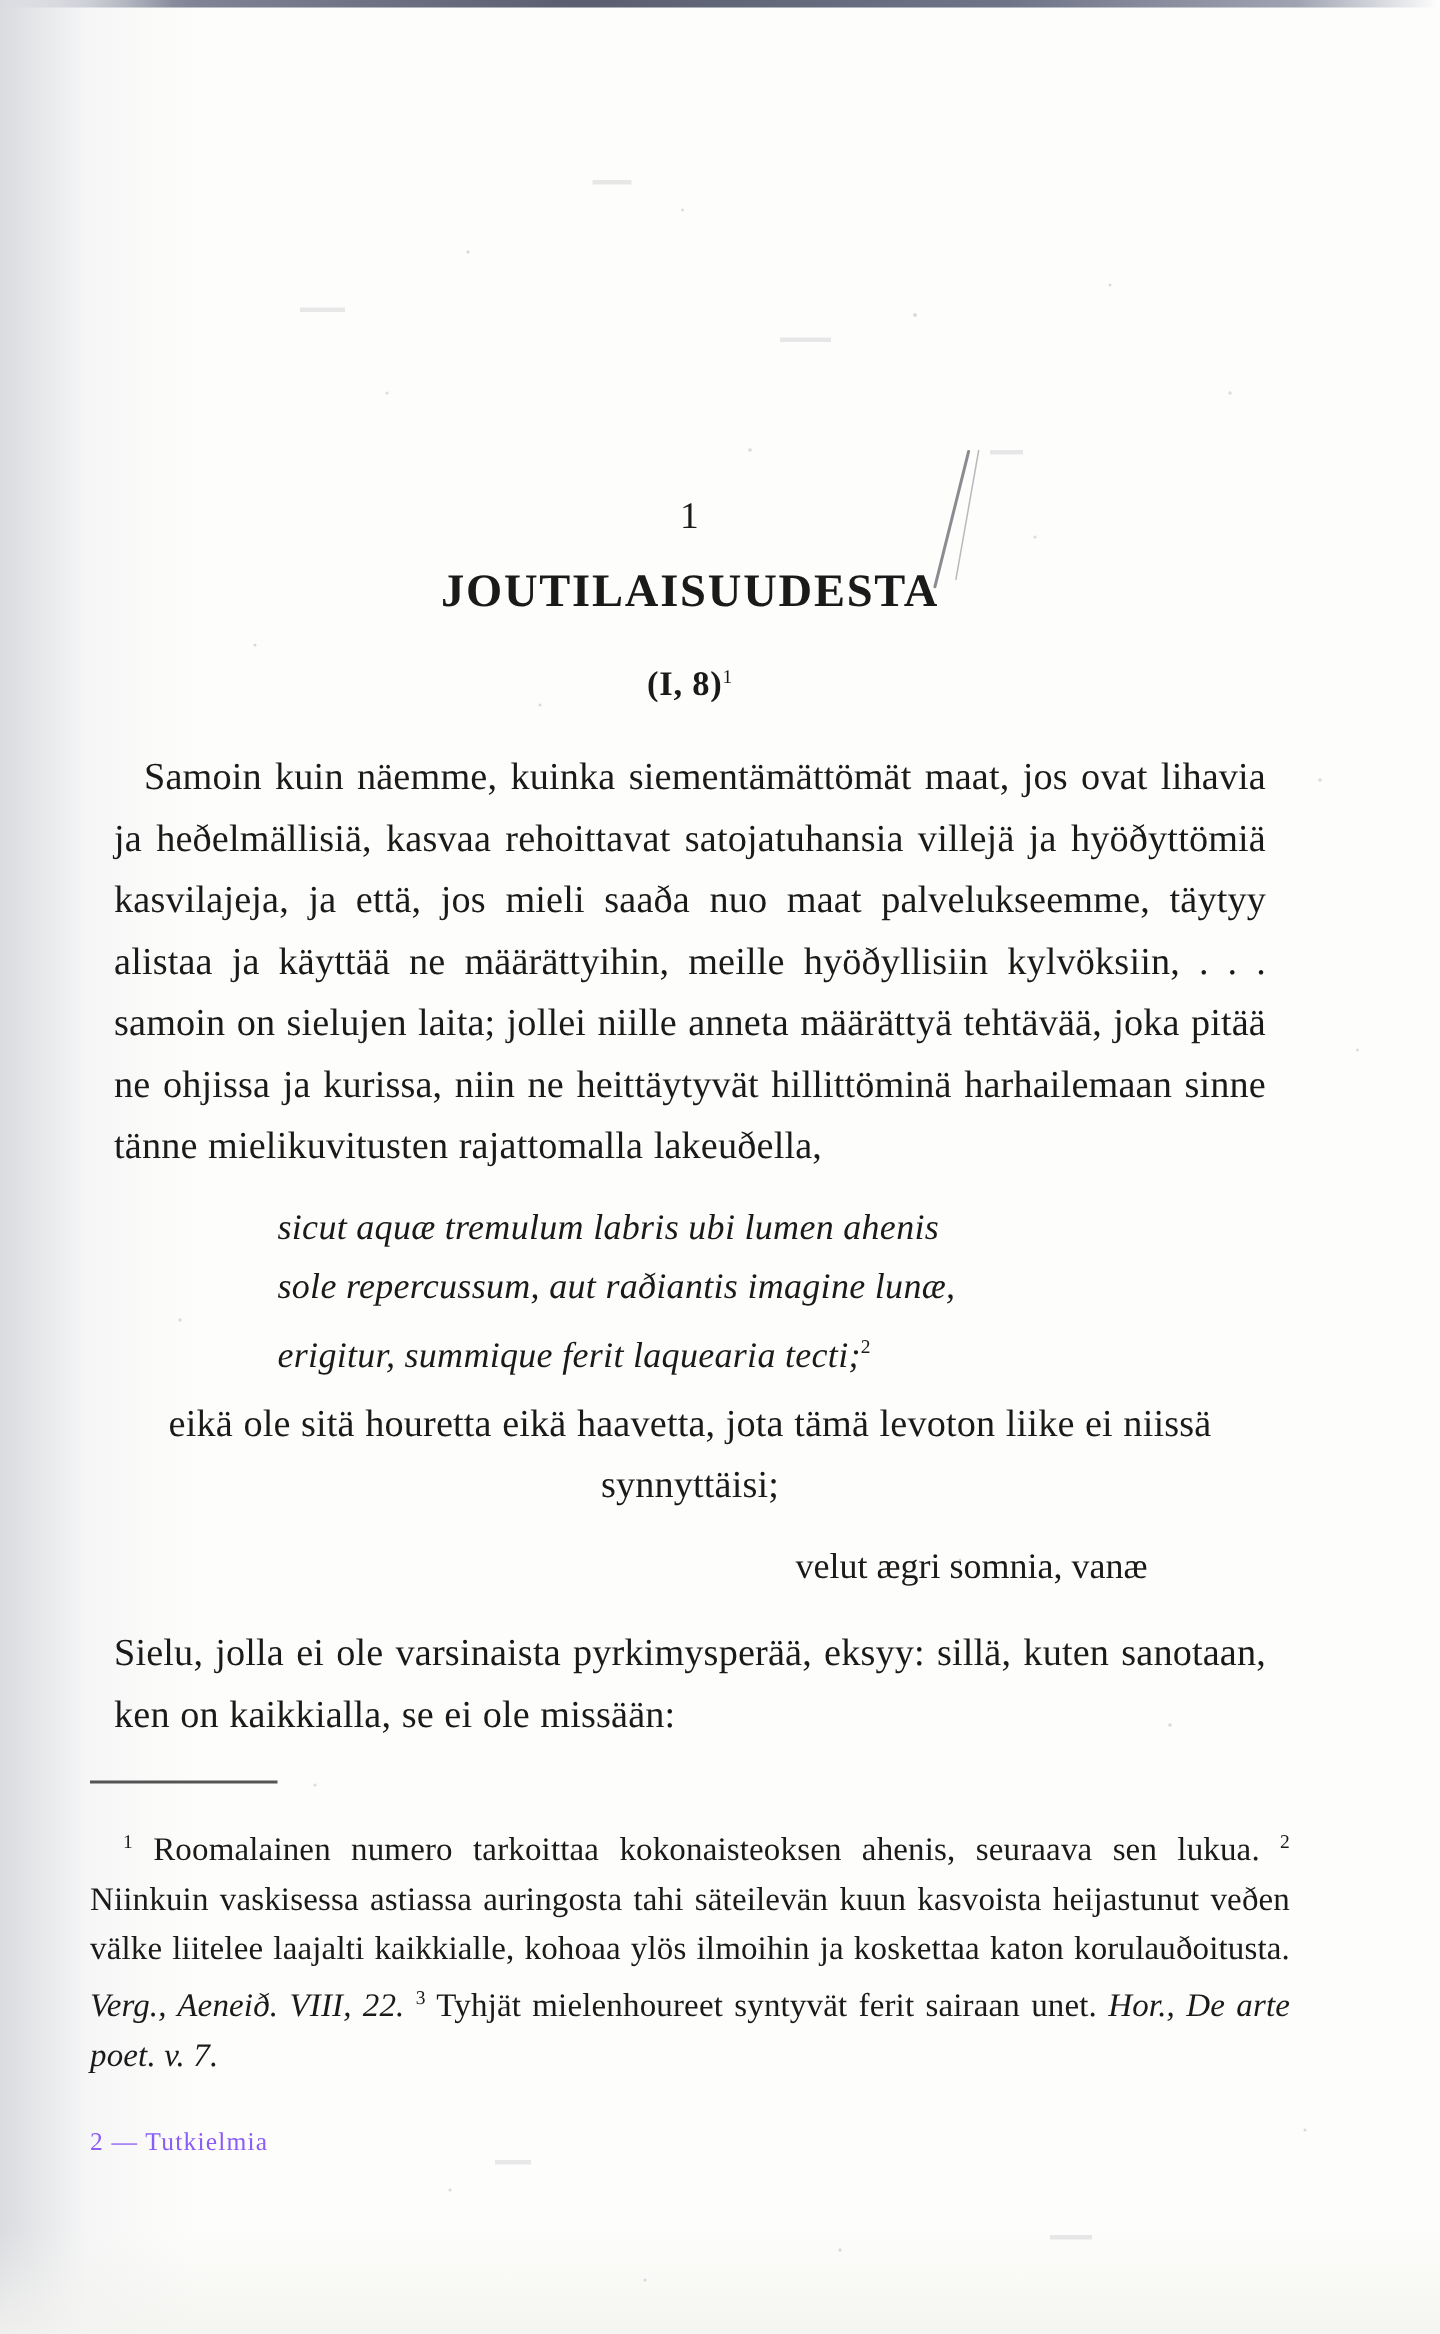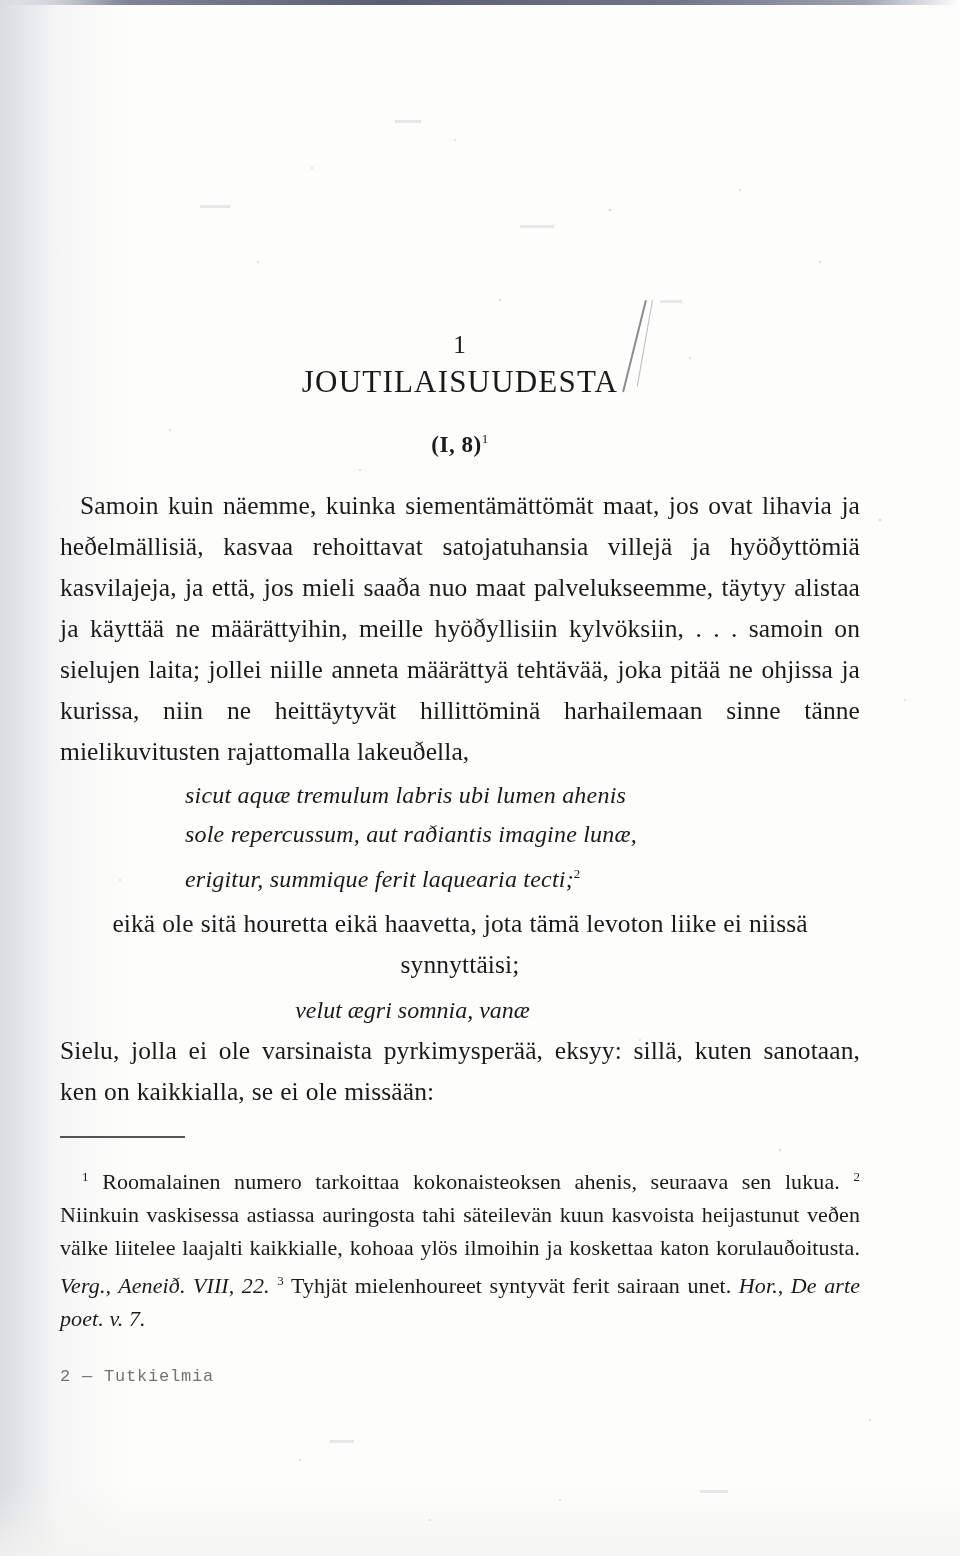--- a/index.html
+++ b/index.html
@@ -78,64 +78,63 @@
     font-size: 25px;
     letter-spacing: 1px;
     margin-top: 328px;
     height: 34px;
     line-height: 34px;
   }
   .doc-title {
     text-align: center;
     font-size: 31px;
     letter-spacing: 1.2px;
-    margin-top: 0;
+    margin-top: 12px;
     height: 40px;
     line-height: 40px;
-    font-weight: 400;
+    font-weight: 700;
   }
   .doc-subtitle {
     text-align: center;
     font-size: 23px;
     letter-spacing: .5px;
     margin-top: 10px;
     height: 32px;
     line-height: 32px;
     font-weight: 700;
   }
   .doc-subtitle sup { font-size: 13px; font-weight: 400; }
 
   .body-para {
     font-size: 25.5px;
     line-height: 41px;
     text-align: justify;
     text-justify: inter-word;
-    margin: 0;
+    margin: 16px;
     letter-spacing: .1px;
     word-spacing: .5px;
   }
   .body-para.first { margin-top: 30px; text-indent: 20px; }
   .body-para.nohyphen { text-align: center; }
 
   .verse-block {
     margin: 4px 0 0 0;
     padding-left: 125px;
     font-style: italic;
     font-size: 24px;
     line-height: 39px;
     letter-spacing: .2px;
   }
   .verse-line { white-space: nowrap; }
   .verse-line sup { font-size: 13px; font-style: normal; }
 
   .verse-right {
     margin-top: 6px;
-    text-align: center;
+    text-align: right;
     padding-right: 95px;
-    font-style: italic;
     font-size: 24px;
     line-height: 39px;
   }
   .verse-tail {
     padding-left: 125px;
     font-style: italic;
     font-size: 24px;
     line-height: 41px;
   }
   .verse-tail sup { font-size: 13px; font-style: normal; }
@@ -159,22 +158,22 @@
     letter-spacing: .1px;
   }
   .footnotes .fn-first { text-indent: 22px; }
   .footnotes sup { font-size: 13px; }
   .footnotes i { font-style: italic; }
 
   .signature {
     margin-top: 32px;
     font-size: 17px;
     letter-spacing: .8px;
-    font-family: Liberation Mono, monospace;
-    color: #737373;
+    font-family: Liberation Serif, serif;
+    color: #8b5cf6;
   }
 </style>
 </head>
 <body>
 
 <div id="page">
 
   <div id="top-strip"></div>
   <div id="left-shade"></div>
   <div id="bottom-shade"></div>

